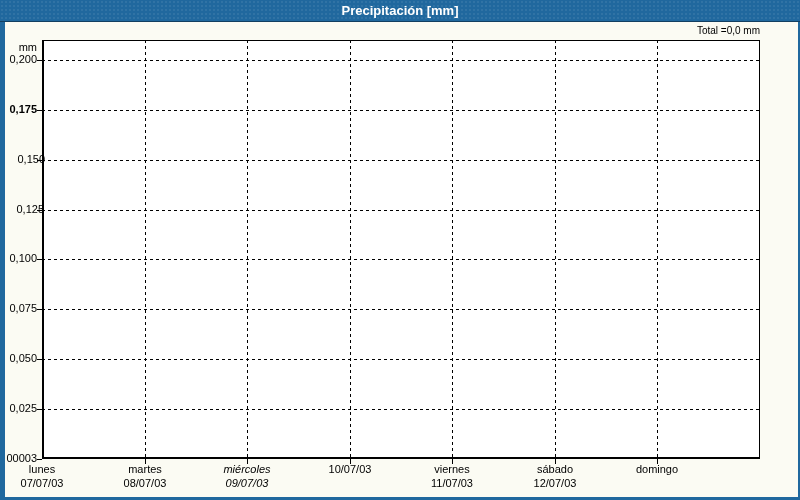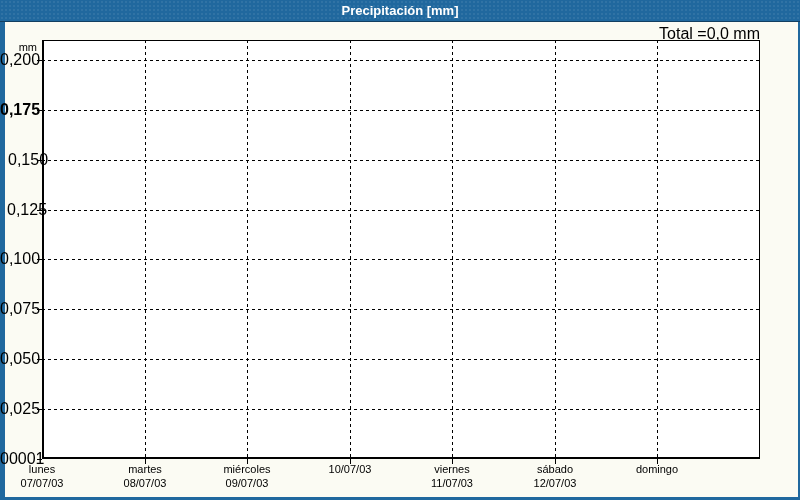--- a/index.html
+++ b/index.html
@@ -13,36 +13,36 @@
     position:absolute;left:0;top:0;width:800px;height:21px;
     background-color:#20689E;
     background-image:radial-gradient(rgba(255,255,255,0.07) 1px, transparent 1.2px);
     background-size:4px 4px;
     border-bottom:1px solid #123F61;
     color:#fff;font-weight:bold;font-size:13px;line-height:21px;text-align:center;
   }
   .edge-left{position:absolute;left:0;top:0;width:5px;height:500px;background:#20689E;}
   .edge-right{position:absolute;right:0;top:0;width:2px;height:500px;background:#20689E;}
   .edge-bottom{position:absolute;left:0;bottom:0;width:800px;height:3px;background:#20689E;}
-  .total{position:absolute;top:25px;right:40px;font-size:16px;}
+  .total{position:absolute;top:25px;right:40px;font-size:10px;}
   .unit{position:absolute;top:41px;left:0;width:37px;text-align:right;font-size:11px;}
   .plot{position:absolute;left:42px;top:40px;width:718px;height:419px;background:#FFFFFF;}
   .ax{position:absolute;background:#000;}
   .ax.t{left:0;top:0;width:718px;height:1px;}
   .ax.r{right:0;top:0;width:1px;height:419px;}
   .ax.l{left:0;top:0;width:2px;height:419px;}
   .ax.b{left:0;bottom:0;width:718px;height:2px;}
   .hgrid{position:absolute;left:0;width:718px;height:1px;
     background:repeating-linear-gradient(90deg,#000 0,#000 3px,transparent 3px,transparent 6px);}
   .vgrid{position:absolute;top:0;width:1px;height:419px;
     background:repeating-linear-gradient(180deg,#000 0,#000 3px,transparent 3px,transparent 6px);}
   .ytick{position:absolute;left:-5px;width:5px;height:1px;background:#000;}
   .xtick{position:absolute;bottom:-5px;width:1px;height:5px;background:#000;}
   .bar{position:absolute;bottom:2px;background:#20689E;}
-  .ylab{position:absolute;left:0;width:37px;height:13px;line-height:13px;text-align:right;font-size:16px;}
+  .ylab{position:absolute;left:0;width:37px;height:13px;line-height:13px;text-align:right;font-size:11px;}
   .xlab{position:absolute;top:462px;width:120px;text-align:center;font-size:11px;line-height:14px;}
   .xlab div{white-space:nowrap;}
 </style>
 </head>
 <body>
 
 <div class="edge-left"></div>
 <div class="edge-right"></div>
 <div class="edge-bottom"></div>
 
@@ -98,32 +98,32 @@
 
 <div id="ylabels">
     <div class="ylab" style="top: 53px;">0,200</div>
     <div class="ylab" style="top: 103px; font-weight: bold;">0,175</div>
     <div class="ylab" style="top: 153px; padding-left: 8px;">0,150</div>
     <div class="ylab" style="top: 203px; margin-left: 7px;">0,125</div>
     <div class="ylab" style="top: 252px;">0,100</div>
     <div class="ylab" style="top: 302px;">0,075</div>
     <div class="ylab" style="top: 352px;">0,050</div>
     <div class="ylab" style="top: 402px;">0,025</div>
-    <div class="ylab" style="top: 452px;">00001</div>
+    <div class="ylab" style="top: 452px;">00003</div>
   </div>
 <div id="xlabels">
     <div class="xlab" style="left: -18px;">
       <div>lunes</div>
       <div>07/07/03</div>
     </div>
     <div class="xlab" style="left: 85px;">
       <div>martes</div>
       <div>08/07/03</div>
     </div>
-    <div class="xlab" style="left: 187px;">
+    <div class="xlab" style="left: 187px; font-style: italic;">
       <div>miércoles</div>
       <div>09/07/03</div>
     </div>
     <div class="xlab" style="left: 290px;">
       <div>10/07/03</div>
     </div>
     <div class="xlab" style="left: 392px;">
       <div>viernes</div>
       <div>11/07/03</div>
     </div>

